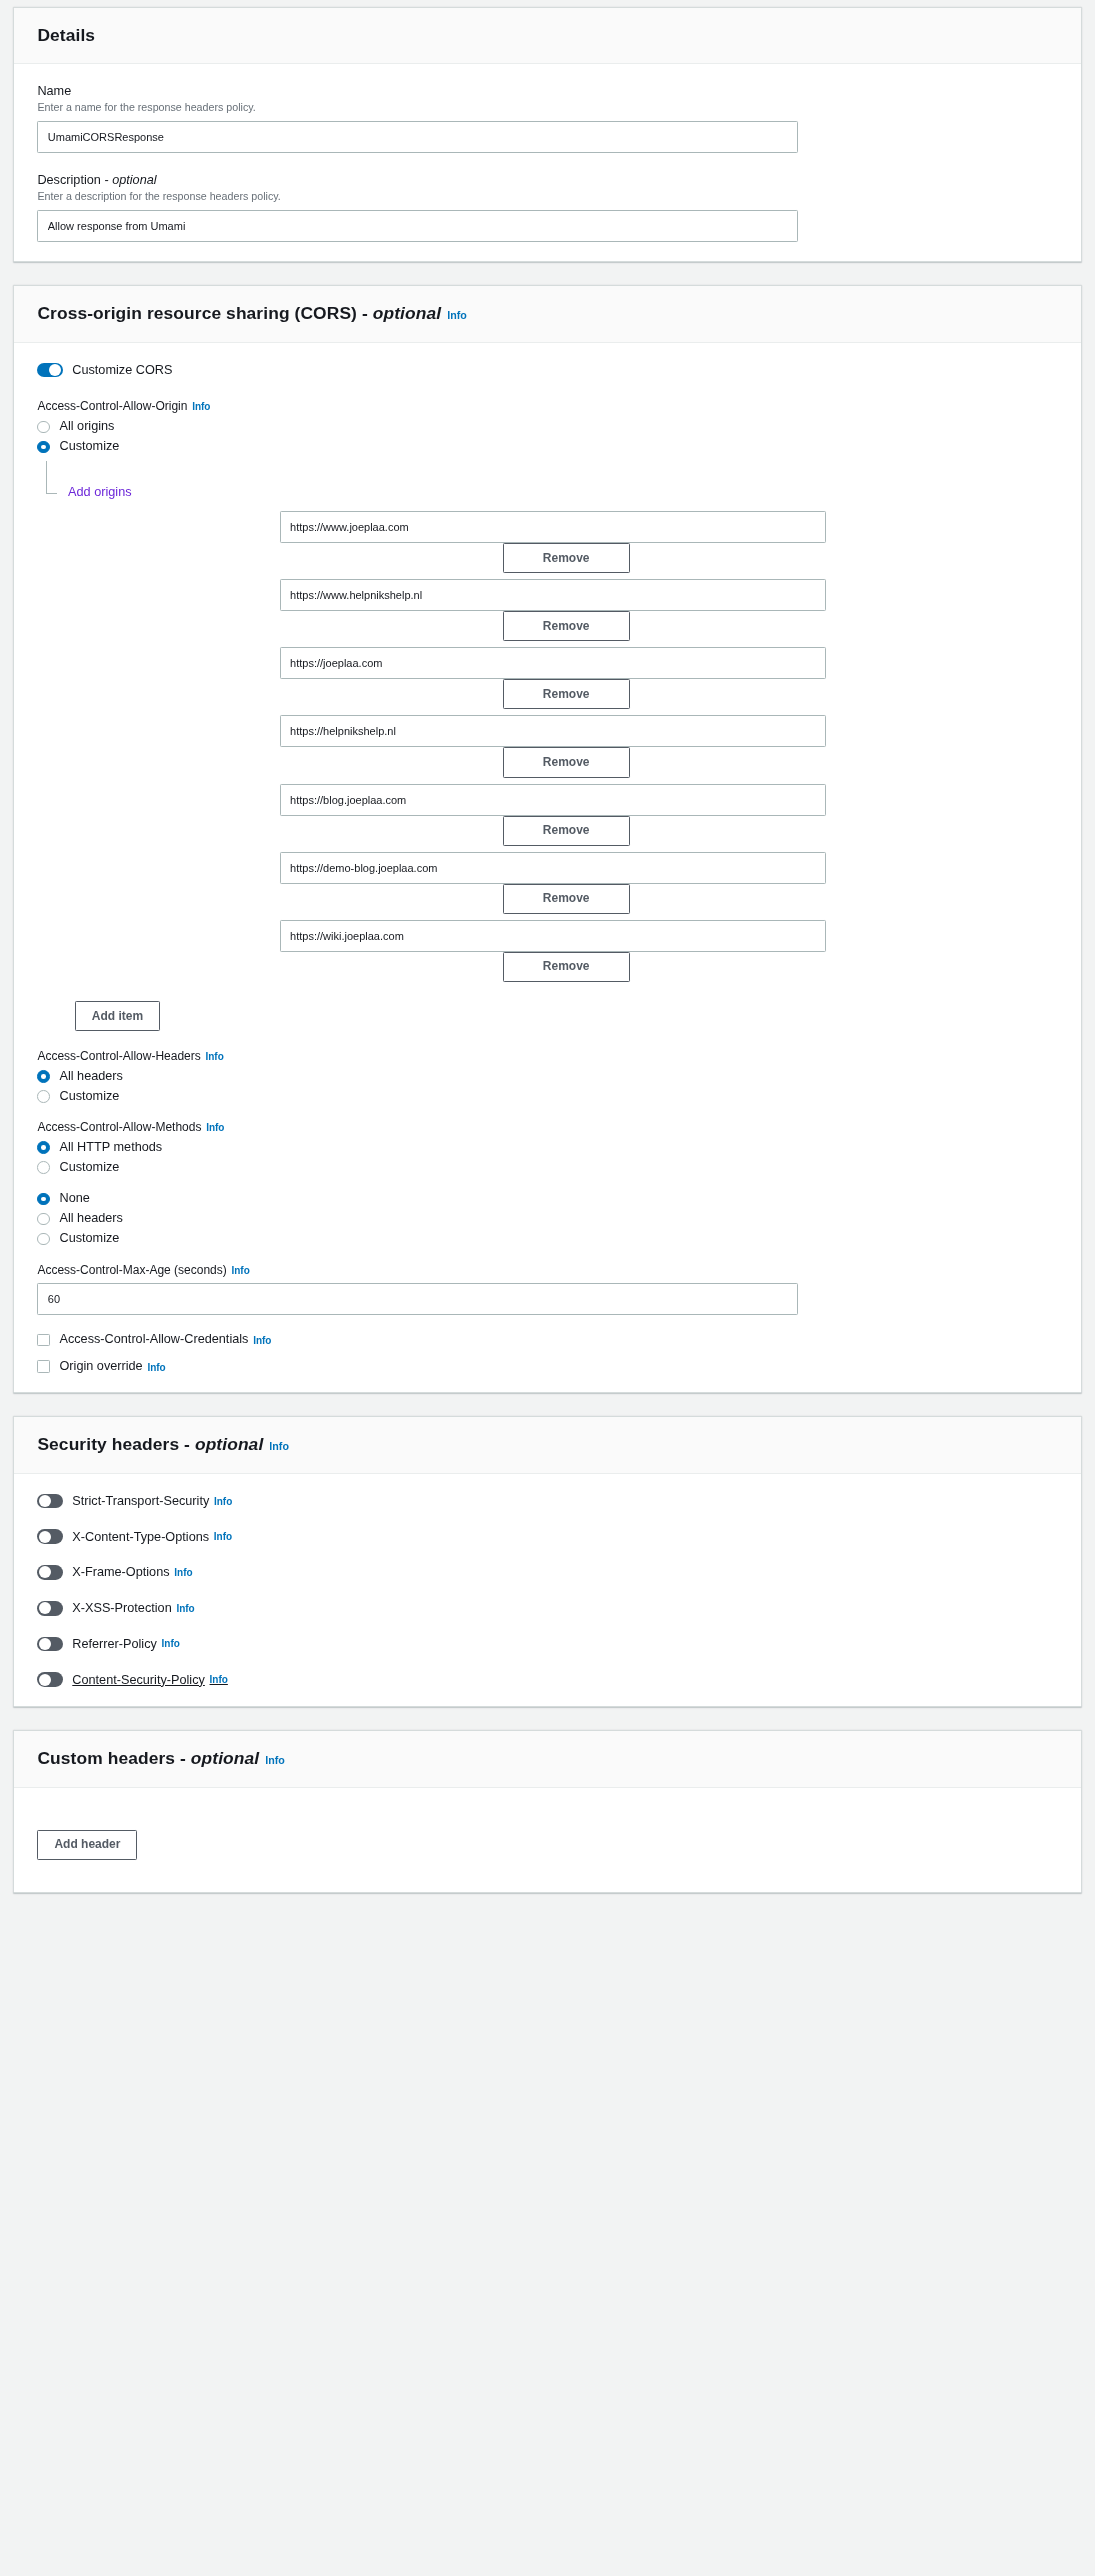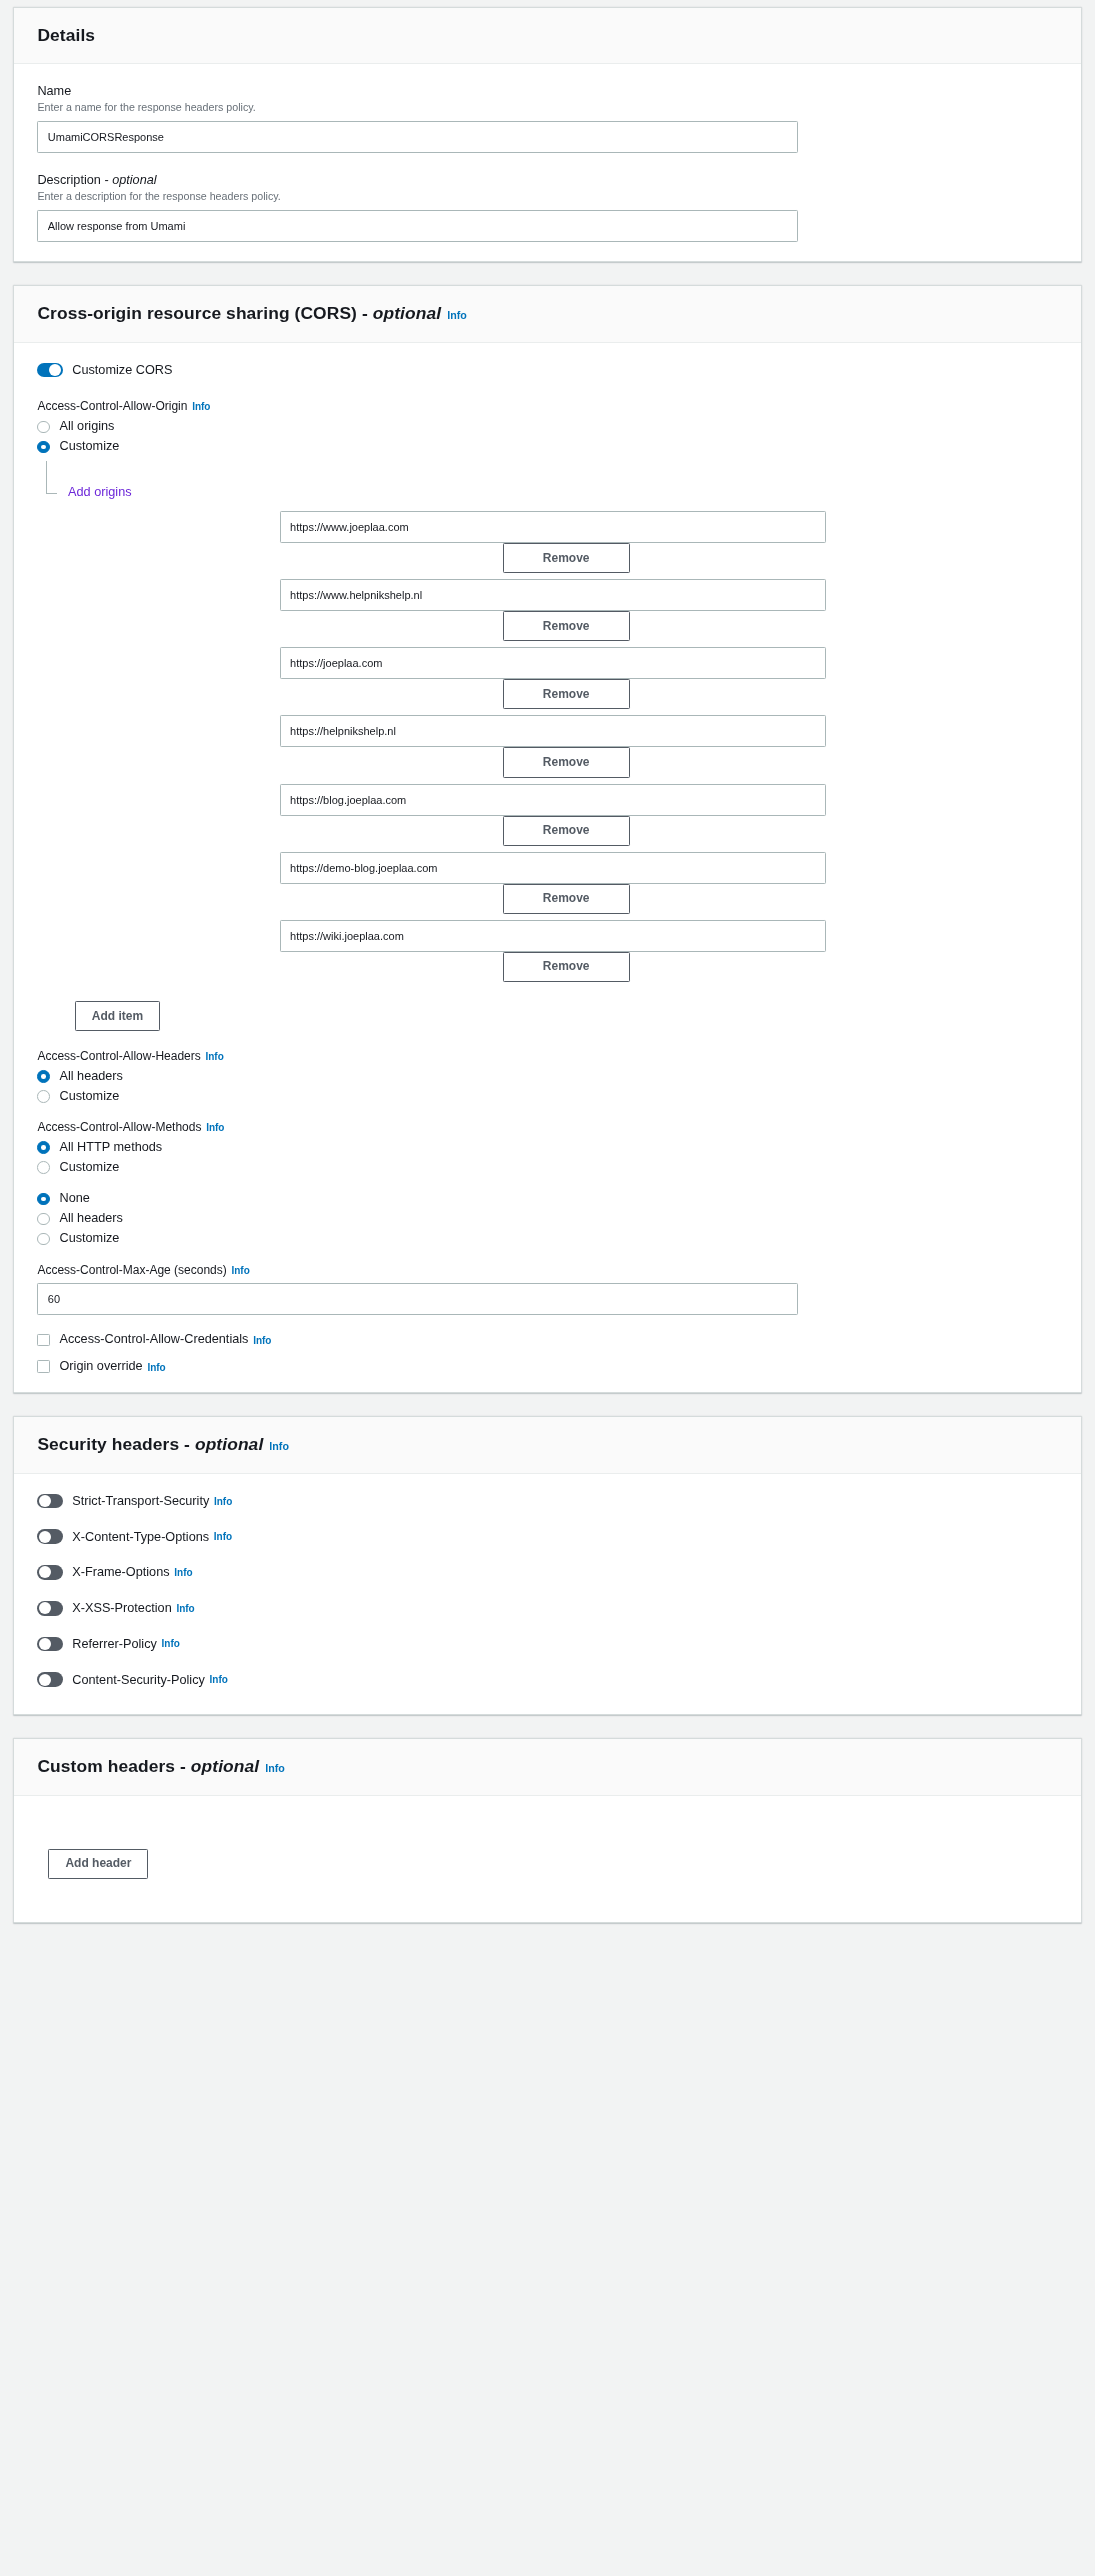--- a/index.html
+++ b/index.html
@@ -216,30 +216,30 @@
     color: #545b64;
     background: #ffffff;
     border: 0.7px solid #545b64;
     border-radius: 1.3px;
     padding: 6.7px 16px;
     cursor: pointer;
     line-height: 14.7px;
   }
   .btn-remove { min-width: 127px; text-align: center; }
   .btn-add-item { margin: 13.4px 0 0 6.7px; }
-  .btn-add-header { margin: 11px; }
+  .btn-add-header { margin: 0; }
 
   
   .sub { margin-bottom: 17.4px; }
   .sub:last-child { margin-bottom: 0; }
   .check-row { margin-bottom: 12.7px; }
   .check-row:last-child { margin-bottom: 0; }
 
   .sec-toggles .toggle-row { margin-bottom: 21px; }
-  .sec-toggles .toggle-row:last-child { margin-bottom: 8px; }
+  .sec-toggles .toggle-row:last-child { margin-bottom: 0; text-decoration: underline; }
 
   .custom-body { padding: 42px 23px 32px 23px; }
 </style>
 </head>
 <body>
 
 <div class="page">
 
   <section class="panel">
     <div class="panel-header">

